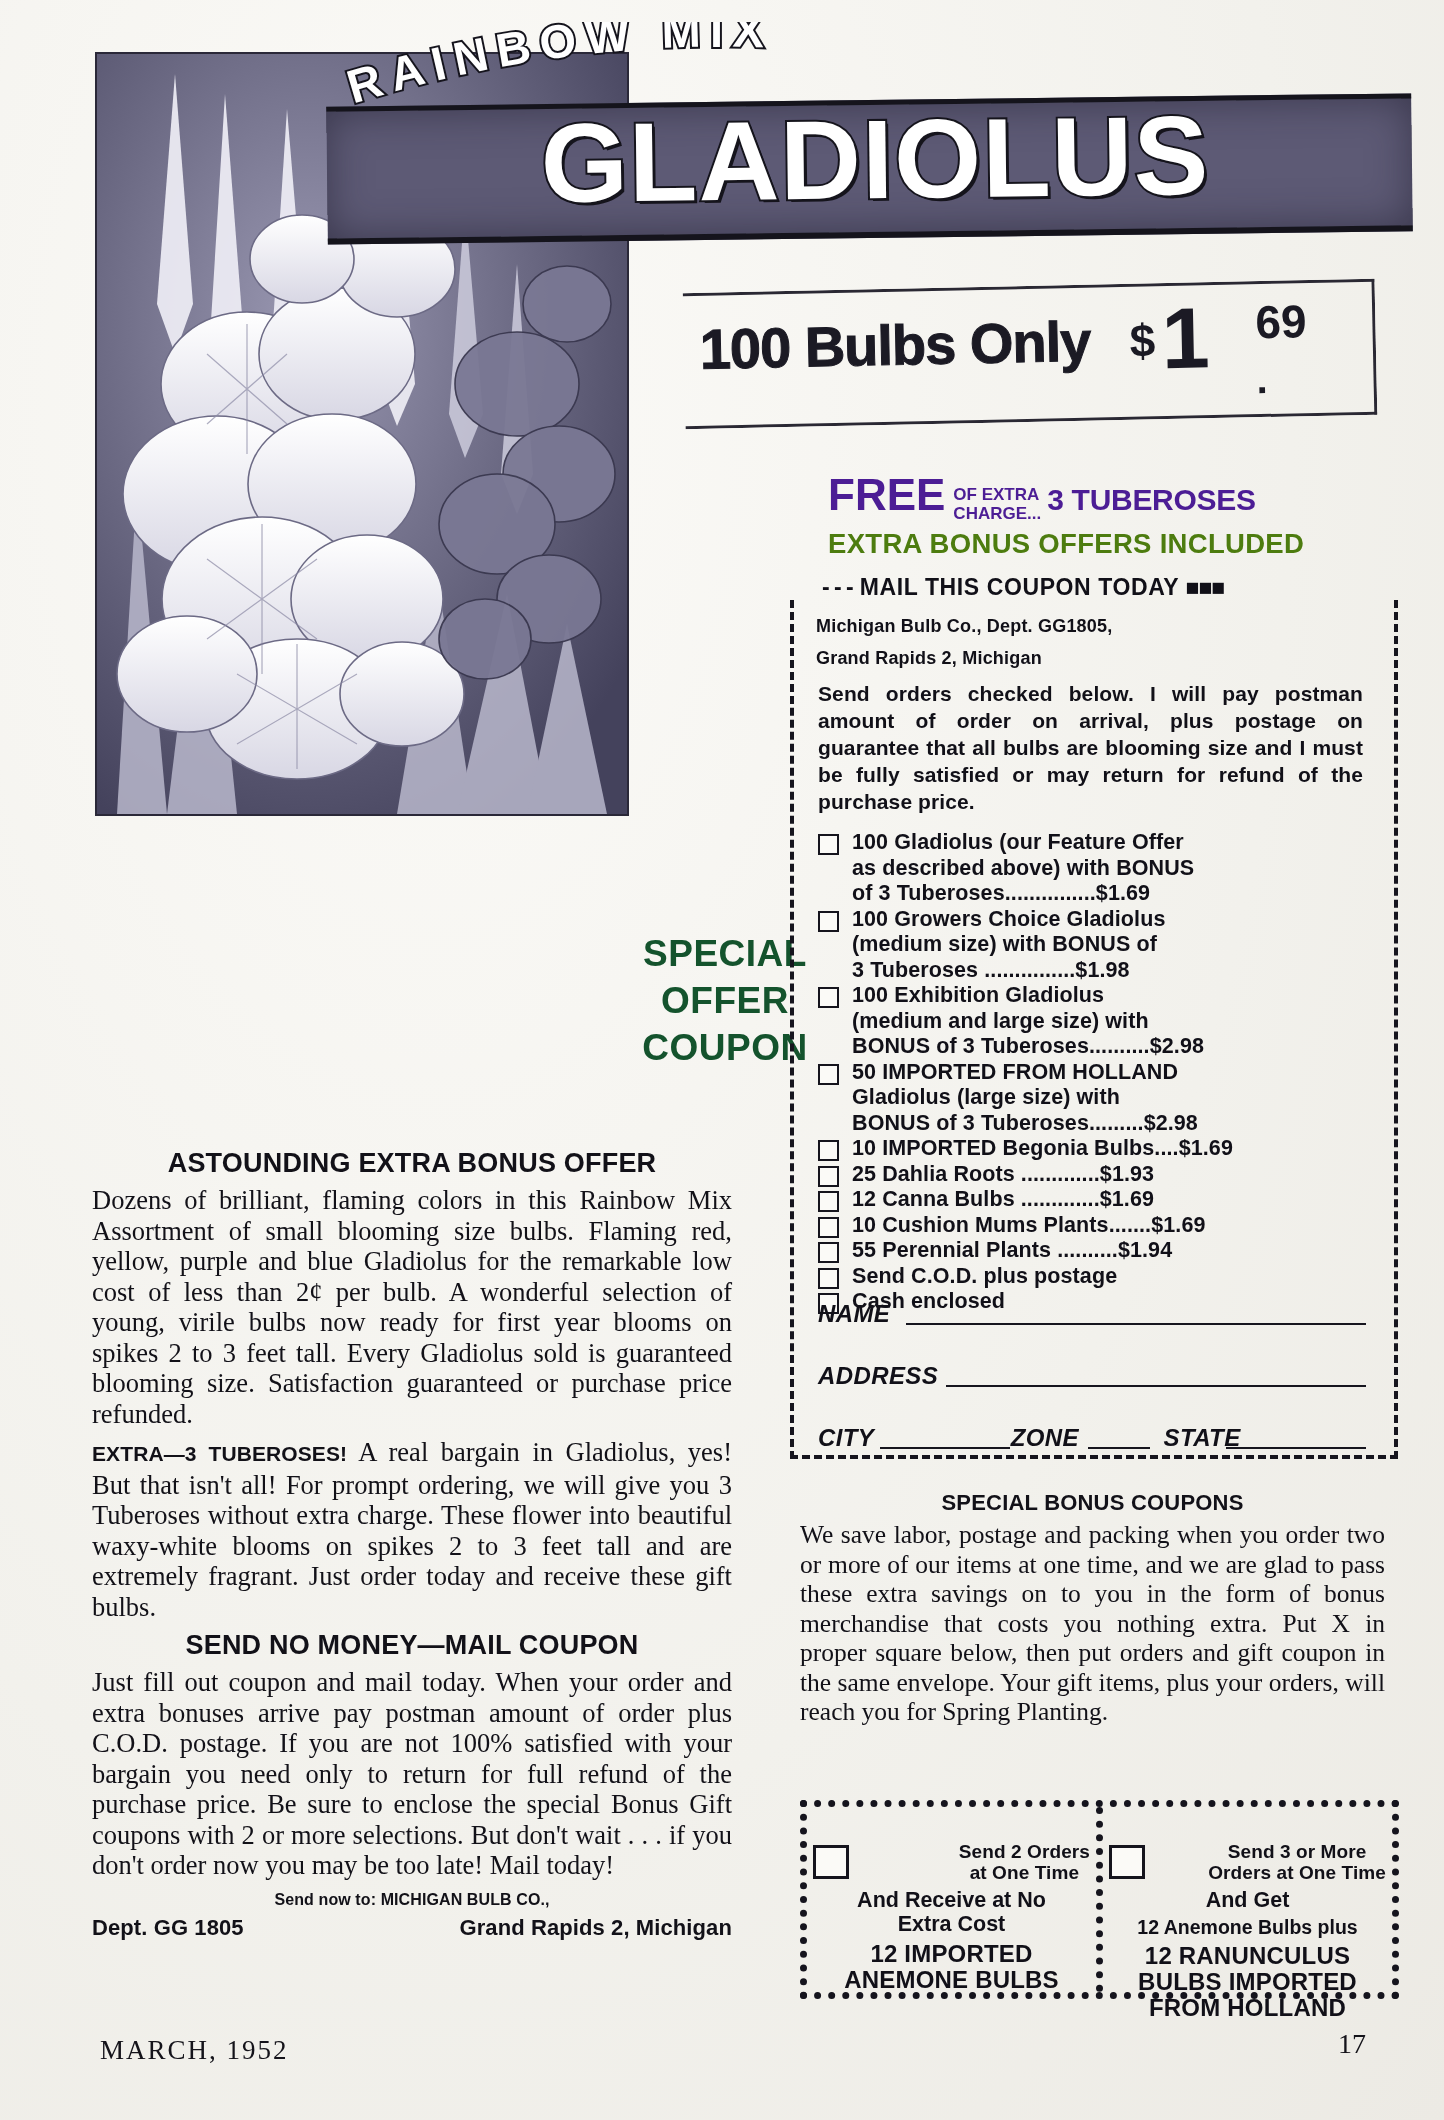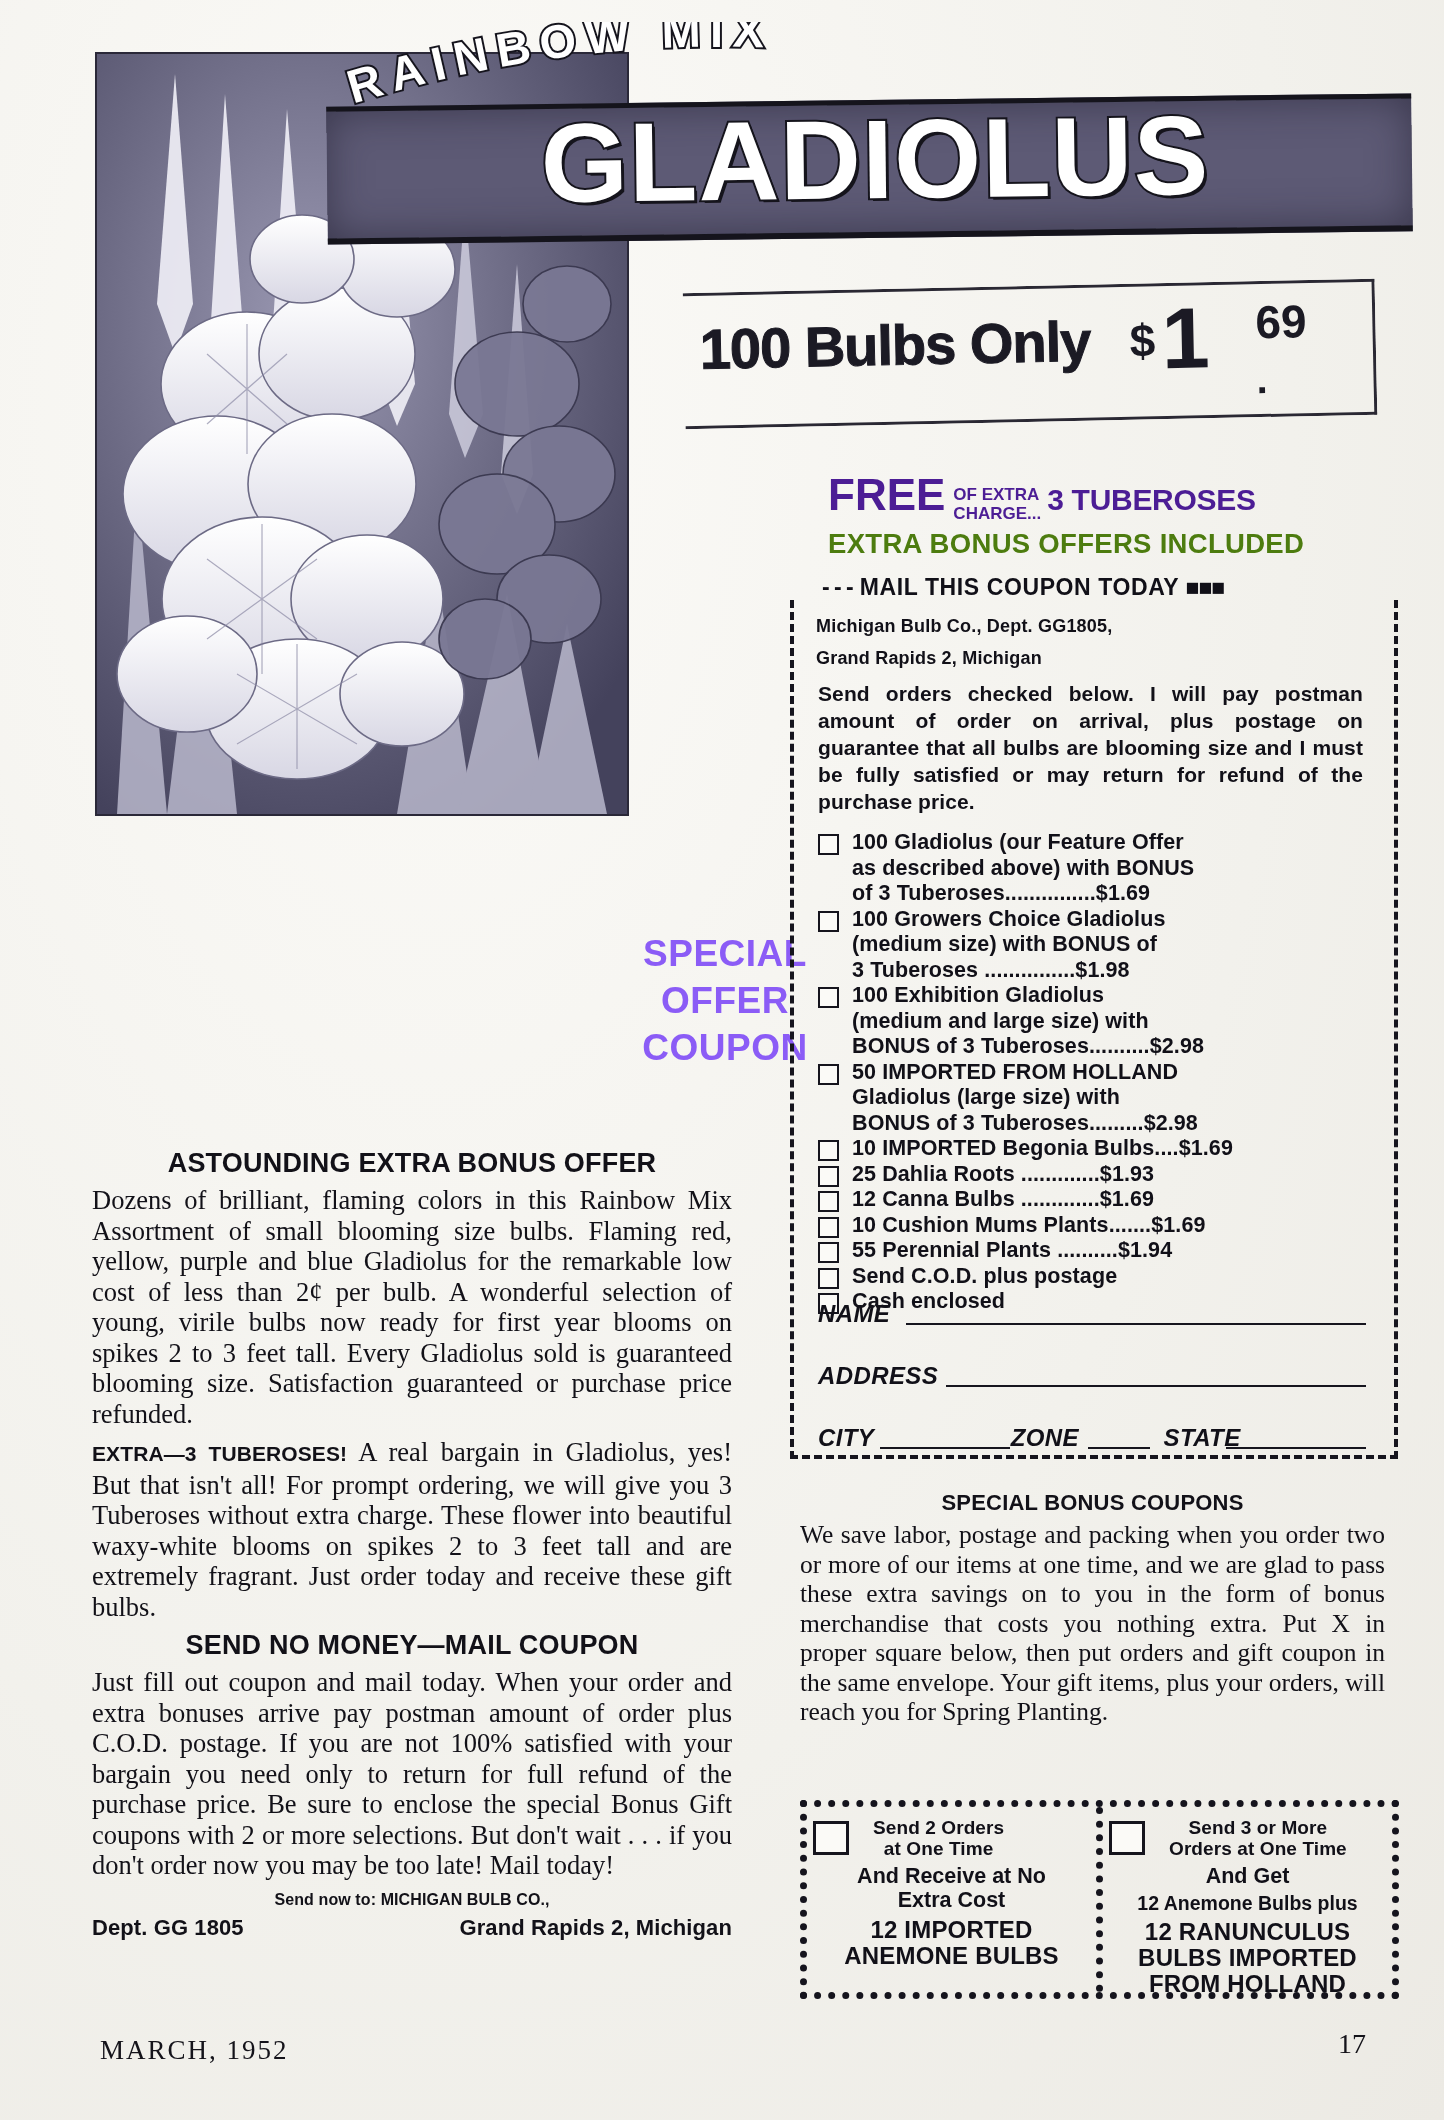--- a/index.html
+++ b/index.html
@@ -61,21 +61,21 @@
   
   .photo{
     position:absolute;left:95px;top:52px;width:530px;height:760px;
     background:#4e4c66;overflow:hidden;
     border:2px solid #2a2838;
   }
 
   .special-offer{
     position:absolute;left:610px;top:930px;width:230px;
     font-family:"Liberation Sans",sans-serif;font-weight:bold;
-    font-size:37px;line-height:47px;color:#8b5cf6;text-align:center;
+    font-size:37px;line-height:47px;color:#14532d;text-align:center;
     letter-spacing:.5px;
   }
 
   
   .free-line{
     position:absolute;left:828px;top:470px;width:560px;
     font-family:"Liberation Sans",sans-serif;color:#4c1d95;
   }
   .free-big{font-weight:bold;font-size:44px;letter-spacing:0;}
   .free-small{font-weight:bold;font-size:17px;line-height:19px;display:inline-block;vertical-align:middle;margin:0 6px 4px 8px;}
@@ -164,21 +164,21 @@
 
   
   .bonusbox{
     position:absolute;left:800px;top:1800px;width:585px;height:185px;
     border:7px dotted #15141d;
     display:flex;
     font-family:"Liberation Sans",sans-serif;color:#111018;
   }
   .bb-half{flex:1;position:relative;padding:10px 6px 0 6px;text-align:center;}
   .bb-half.left{border-right:7px dotted #15141d;}
-  .bb-top{display:flex;align-items:center;justify-content:flex-start;gap:24px;}
+  .bb-top{display:flex;align-items:center;justify-content:space-between;gap:24px;margin-top:24px;}
   .bb-chk{width:30px;height:28px;border:3px solid #15141d;background:#fbfaf7;flex:none;}
   .bb-t1{font-weight:bold;font-size:19px;line-height:21px;letter-spacing:.1px;}
   .bb-t2{font-weight:bold;font-size:21.5px;line-height:24px;margin-top:5px;}
   .bb-t3{font-weight:bold;font-size:24px;line-height:26px;margin-top:5px;letter-spacing:.2px;}
   .bb-t2b{font-weight:bold;font-size:19.5px;line-height:22px;margin-top:4px;}
 
   
   .footer-date{
     position:absolute;left:100px;top:2035px;
     font-family:"Liberation Serif",serif;font-size:27px;

